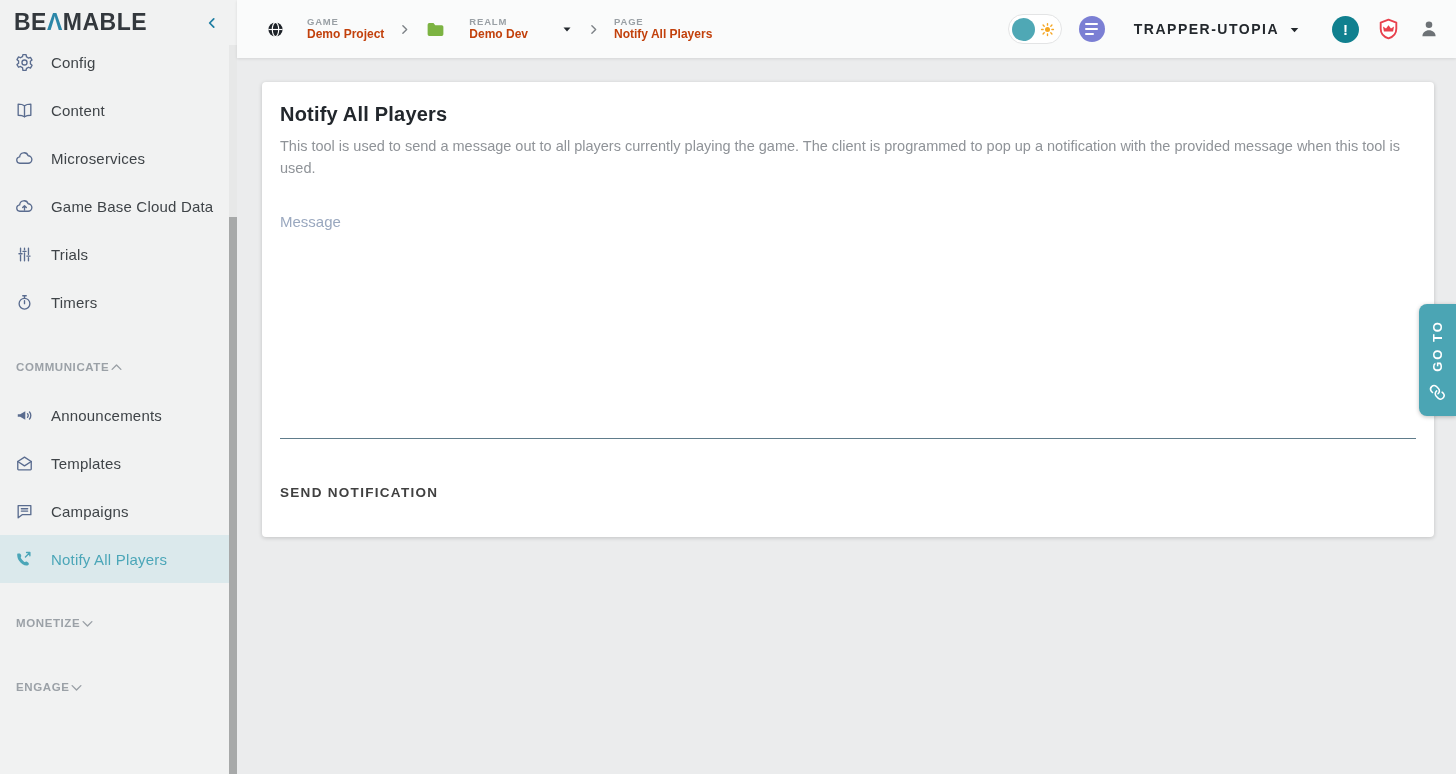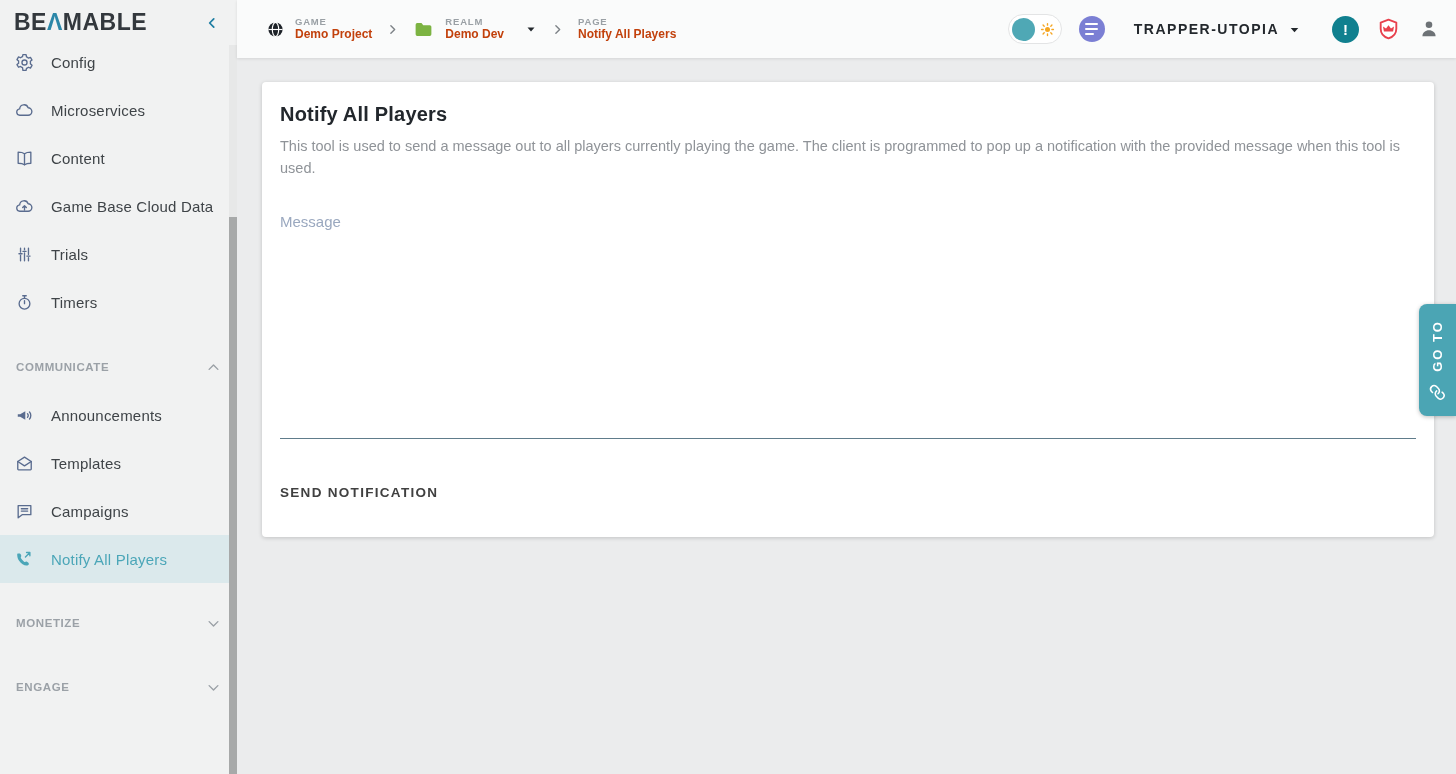--- a/index.html
+++ b/index.html
@@ -33,21 +33,21 @@
   .nav-item {
     height:48px; display:flex; align-items:center; gap:17px;
     padding:0 8px 0 15px; font-size:15px; color:#3f4448; letter-spacing:.2px;
     cursor:pointer; white-space:nowrap;
   }
   .nav-item .ico { width:19px; height:19px; color:#5a6c8f; flex:0 0 19px; }
   .nav-item.first { margin-top:-7px; }
   .nav-item.selected { background:#dbe9ec; color:#4ba6b8; }
   .nav-item.selected .ico { color:#4ba6b8; }
   .section-header {
-    height:48px; display:flex; align-items:center; justify-content:space-between;
+    height:48px; display:flex; align-items:center; justify-content:flex-start;
     padding:0 16px; font-size:11.5px; font-weight:bold; letter-spacing:.6px;
     color:#9ba1a7; cursor:pointer;
   }
   .section-header .chev { color:#9aa0a6; }
   .mt17 { margin-top:17px; }
   .mt16 { margin-top:16px; }
 
   .scroll-track {
     position:absolute; top:45px; right:0; width:8px; bottom:0;
     background:#e7e8e8; z-index:5;
@@ -57,21 +57,21 @@
     background:#a7a9a9; cursor:pointer;
   }
 
   
   .topbar {
     position:absolute; left:237px; top:0; width:1219px; height:58px;
     background:#fafbfb; box-shadow:0 1px 3px rgba(0,0,0,.10);
     display:flex; align-items:center; padding:0 16px 0 30px; z-index:5;
   }
   .crumbs { display:flex; align-items:center; }
-  .crumb { display:flex; align-items:center; gap:11px; cursor:pointer; }
+  .crumb { display:flex; align-items:center; gap:23px; cursor:pointer; }
   .crumb-text { display:flex; flex-direction:column; line-height:1.15; }
   .crumb-label { font-size:9.5px; color:#9aa0a5; letter-spacing:.8px; font-weight:bold; }
   .crumb-value { font-size:12px; font-weight:bold; color:#c2410c; white-space:nowrap; }
   .crumb-sep { margin:0 14px; color:#7d8287; }
   .crumb-caret { margin-left:10px; color:#23282d; cursor:pointer; }
 
   .topbar-right { margin-left:auto; display:flex; align-items:center; gap:17px; }
   .theme-toggle {
     width:54px; height:30px; border-radius:16px; background:#fff;
     border:1px solid #e3e4e5; display:flex; align-items:center;
@@ -146,33 +146,33 @@
           <svg viewBox="0 0 24 24" width="19" height="19" fill="none" stroke="currentColor" stroke-width="1.7" stroke-linecap="round" stroke-linejoin="round">
             <circle cx="12" cy="12" r="3.2"></circle>
             <path d="M19.4 13.5c.1-.5.1-1 .1-1.5s0-1-.1-1.5l2.1-1.6-2-3.4-2.4 1a8 8 0 0 0-2.6-1.5L14 2h-4l-.5 2.5A8 8 0 0 0 6.9 6L4.5 5l-2 3.4L4.6 10c-.1.5-.1 1-.1 1.5s0 1 .1 1.5l-2.1 1.6 2 3.4 2.4-1a8 8 0 0 0 2.6 1.5L10 22h4l.5-2.5a8 8 0 0 0 2.6-1.5l2.4 1 2-3.4z"></path>
           </svg>
         </span>
       <span>Config</span>
     </div>
     <div class="nav-item">
       <span class="ico">
           <svg viewBox="0 0 24 24" width="19" height="19" fill="none" stroke="currentColor" stroke-width="1.7" stroke-linecap="round" stroke-linejoin="round">
-            <path d="M6.5 18a4 4 0 0 1-.6-8A5.5 5.5 0 0 1 16.6 8.5 4.2 4.2 0 0 1 16.5 18z"></path>
-          </svg>
-        </span>
-      <span>Microservices</span>
-    </div>
-    <div class="nav-item">
-      <span class="ico">
-          <svg viewBox="0 0 24 24" width="19" height="19" fill="none" stroke="currentColor" stroke-width="1.7" stroke-linecap="round" stroke-linejoin="round">
             <path d="M12 6c-2-1.5-4.5-2-8-2v14c3.5 0 6 .5 8 2 2-1.5 4.5-2 8-2V4c-3.5 0-6 .5-8 2z"></path>
             <path d="M12 6v14"></path>
           </svg>
         </span>
       <span>Content</span>
+    </div>
+    <div class="nav-item">
+      <span class="ico">
+          <svg viewBox="0 0 24 24" width="19" height="19" fill="none" stroke="currentColor" stroke-width="1.7" stroke-linecap="round" stroke-linejoin="round">
+            <path d="M6.5 18a4 4 0 0 1-.6-8A5.5 5.5 0 0 1 16.6 8.5 4.2 4.2 0 0 1 16.5 18z"></path>
+          </svg>
+        </span>
+      <span>Microservices</span>
     </div>
     <div class="nav-item">
       <span class="ico">
           <svg viewBox="0 0 24 24" width="19" height="19" fill="none" stroke="currentColor" stroke-width="1.7" stroke-linecap="round" stroke-linejoin="round">
             <path d="M6.5 18a4 4 0 0 1-.6-8A5.5 5.5 0 0 1 16.6 8.5 4.2 4.2 0 0 1 16.5 18z"></path>
             <path d="M12 16.5v-5M9.7 13.3L12 11l2.3 2.3"></path>
           </svg>
         </span>
       <span>Game Base Cloud Data</span>
     </div>

